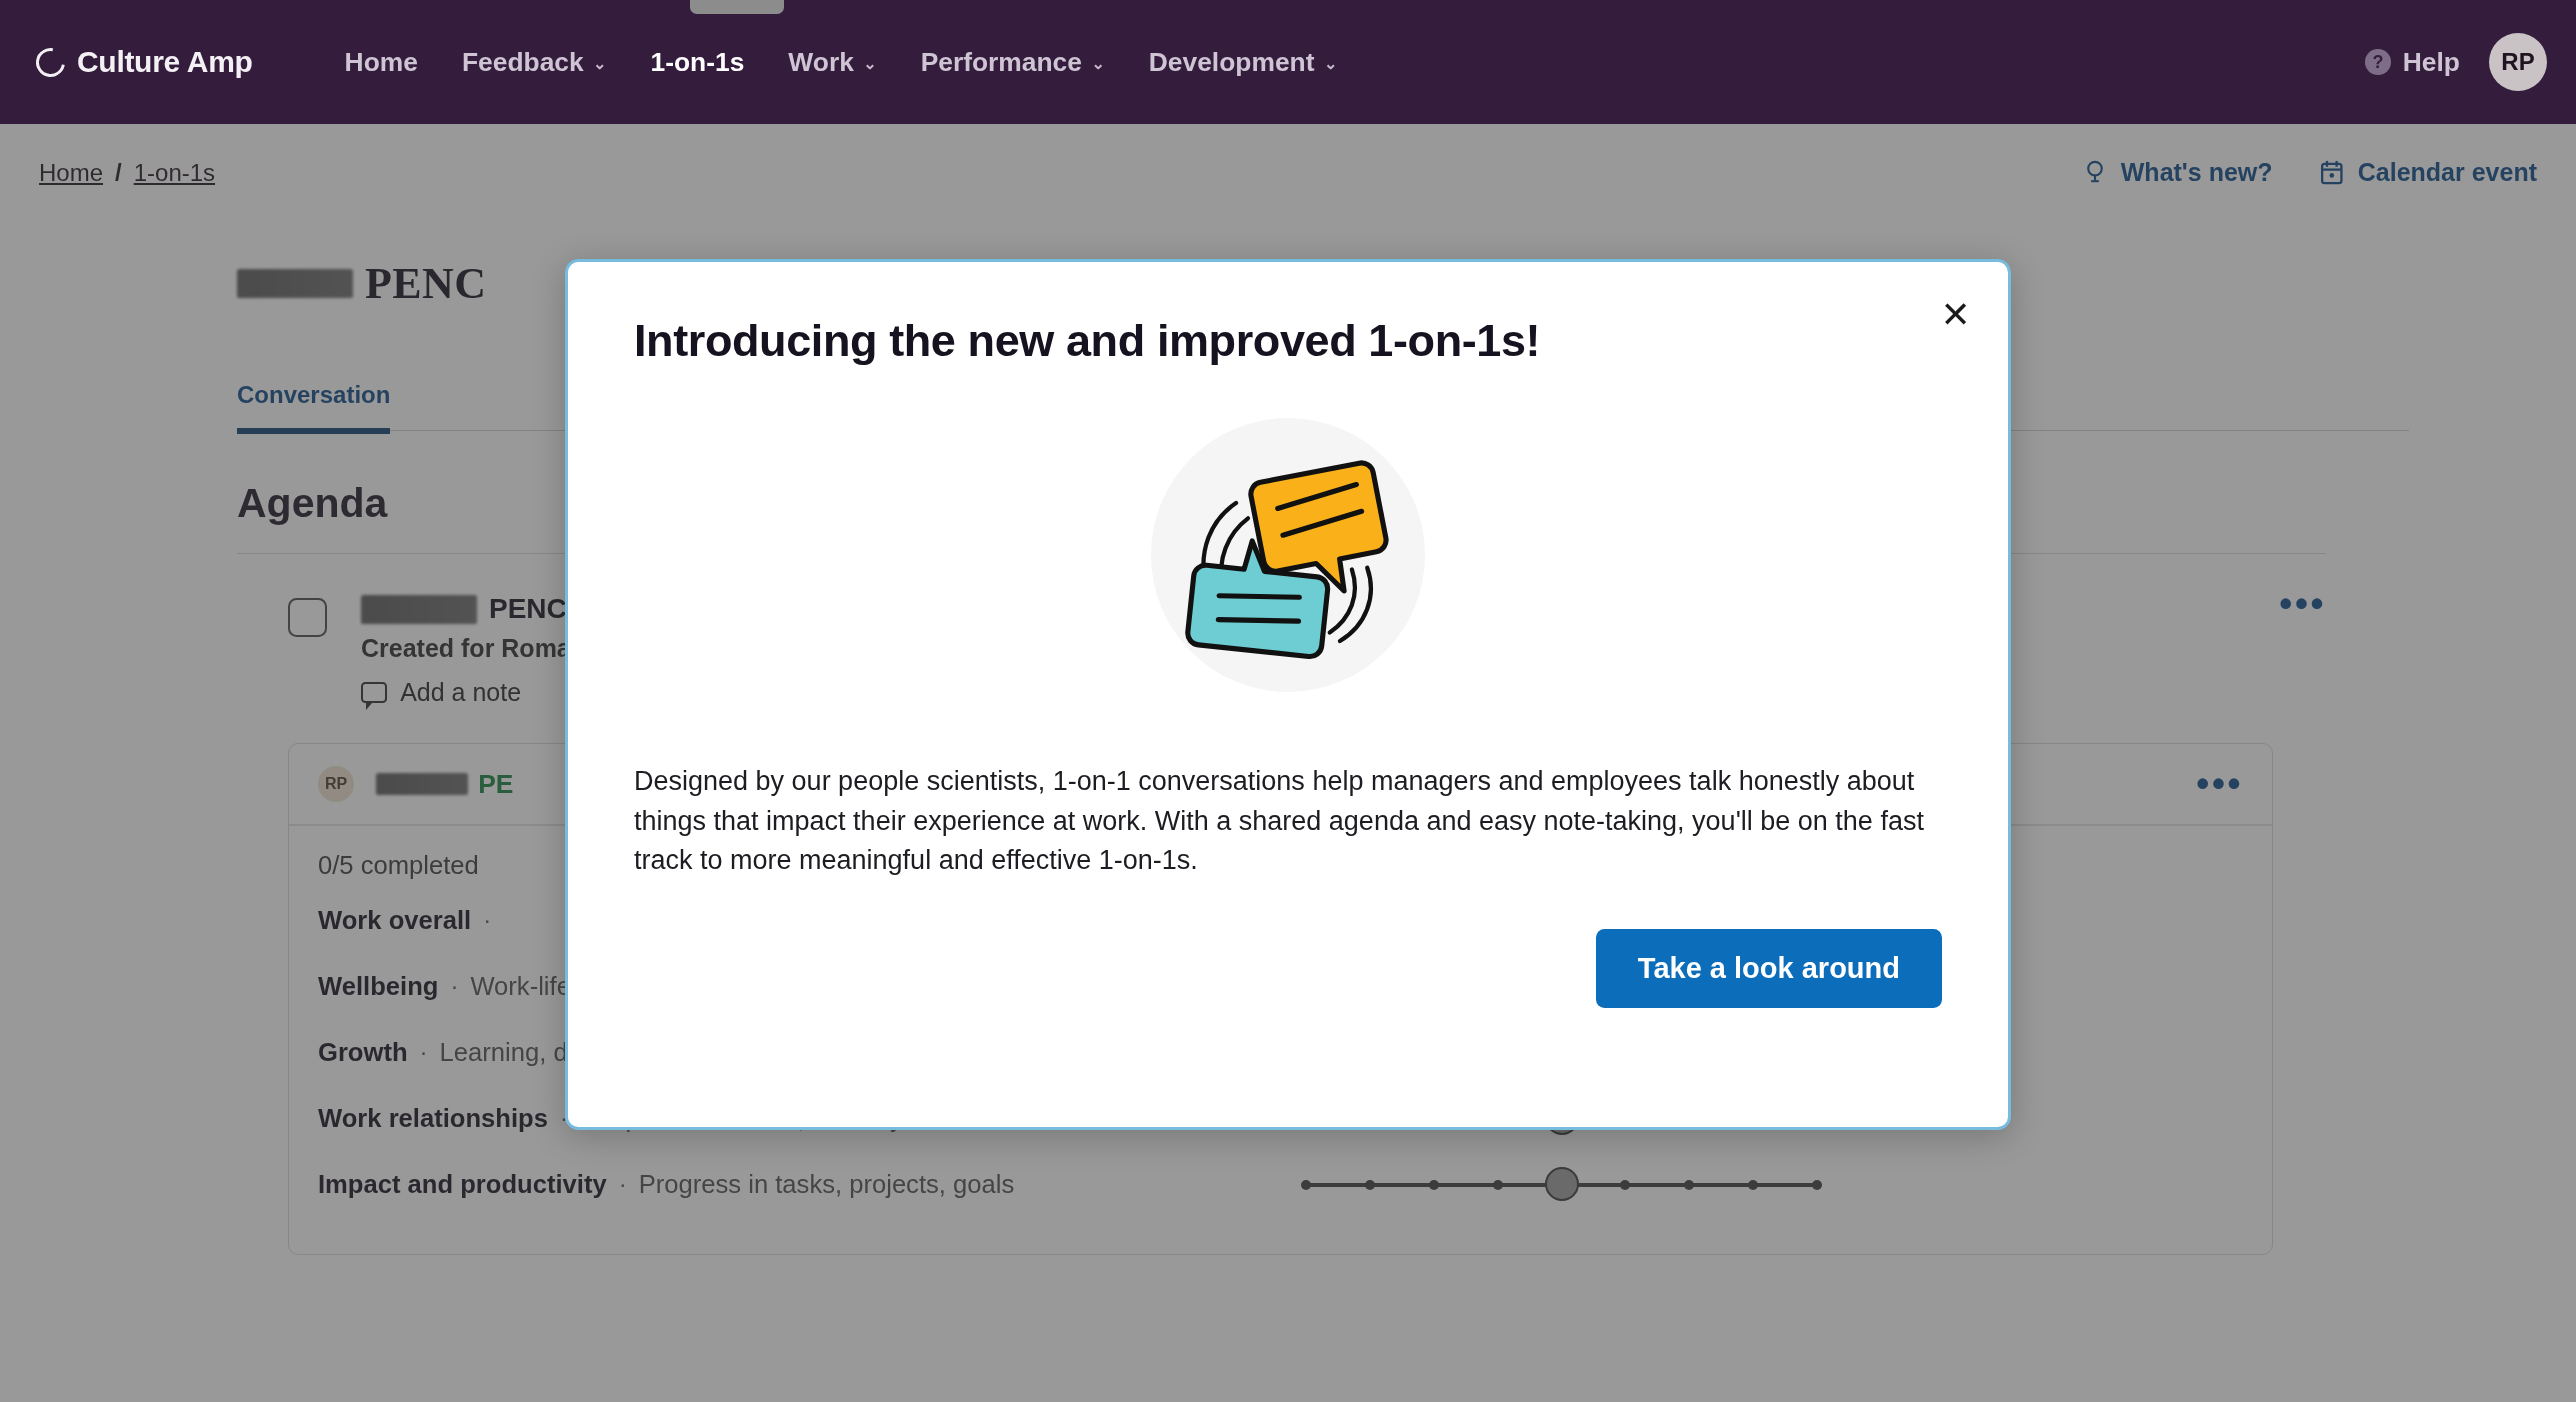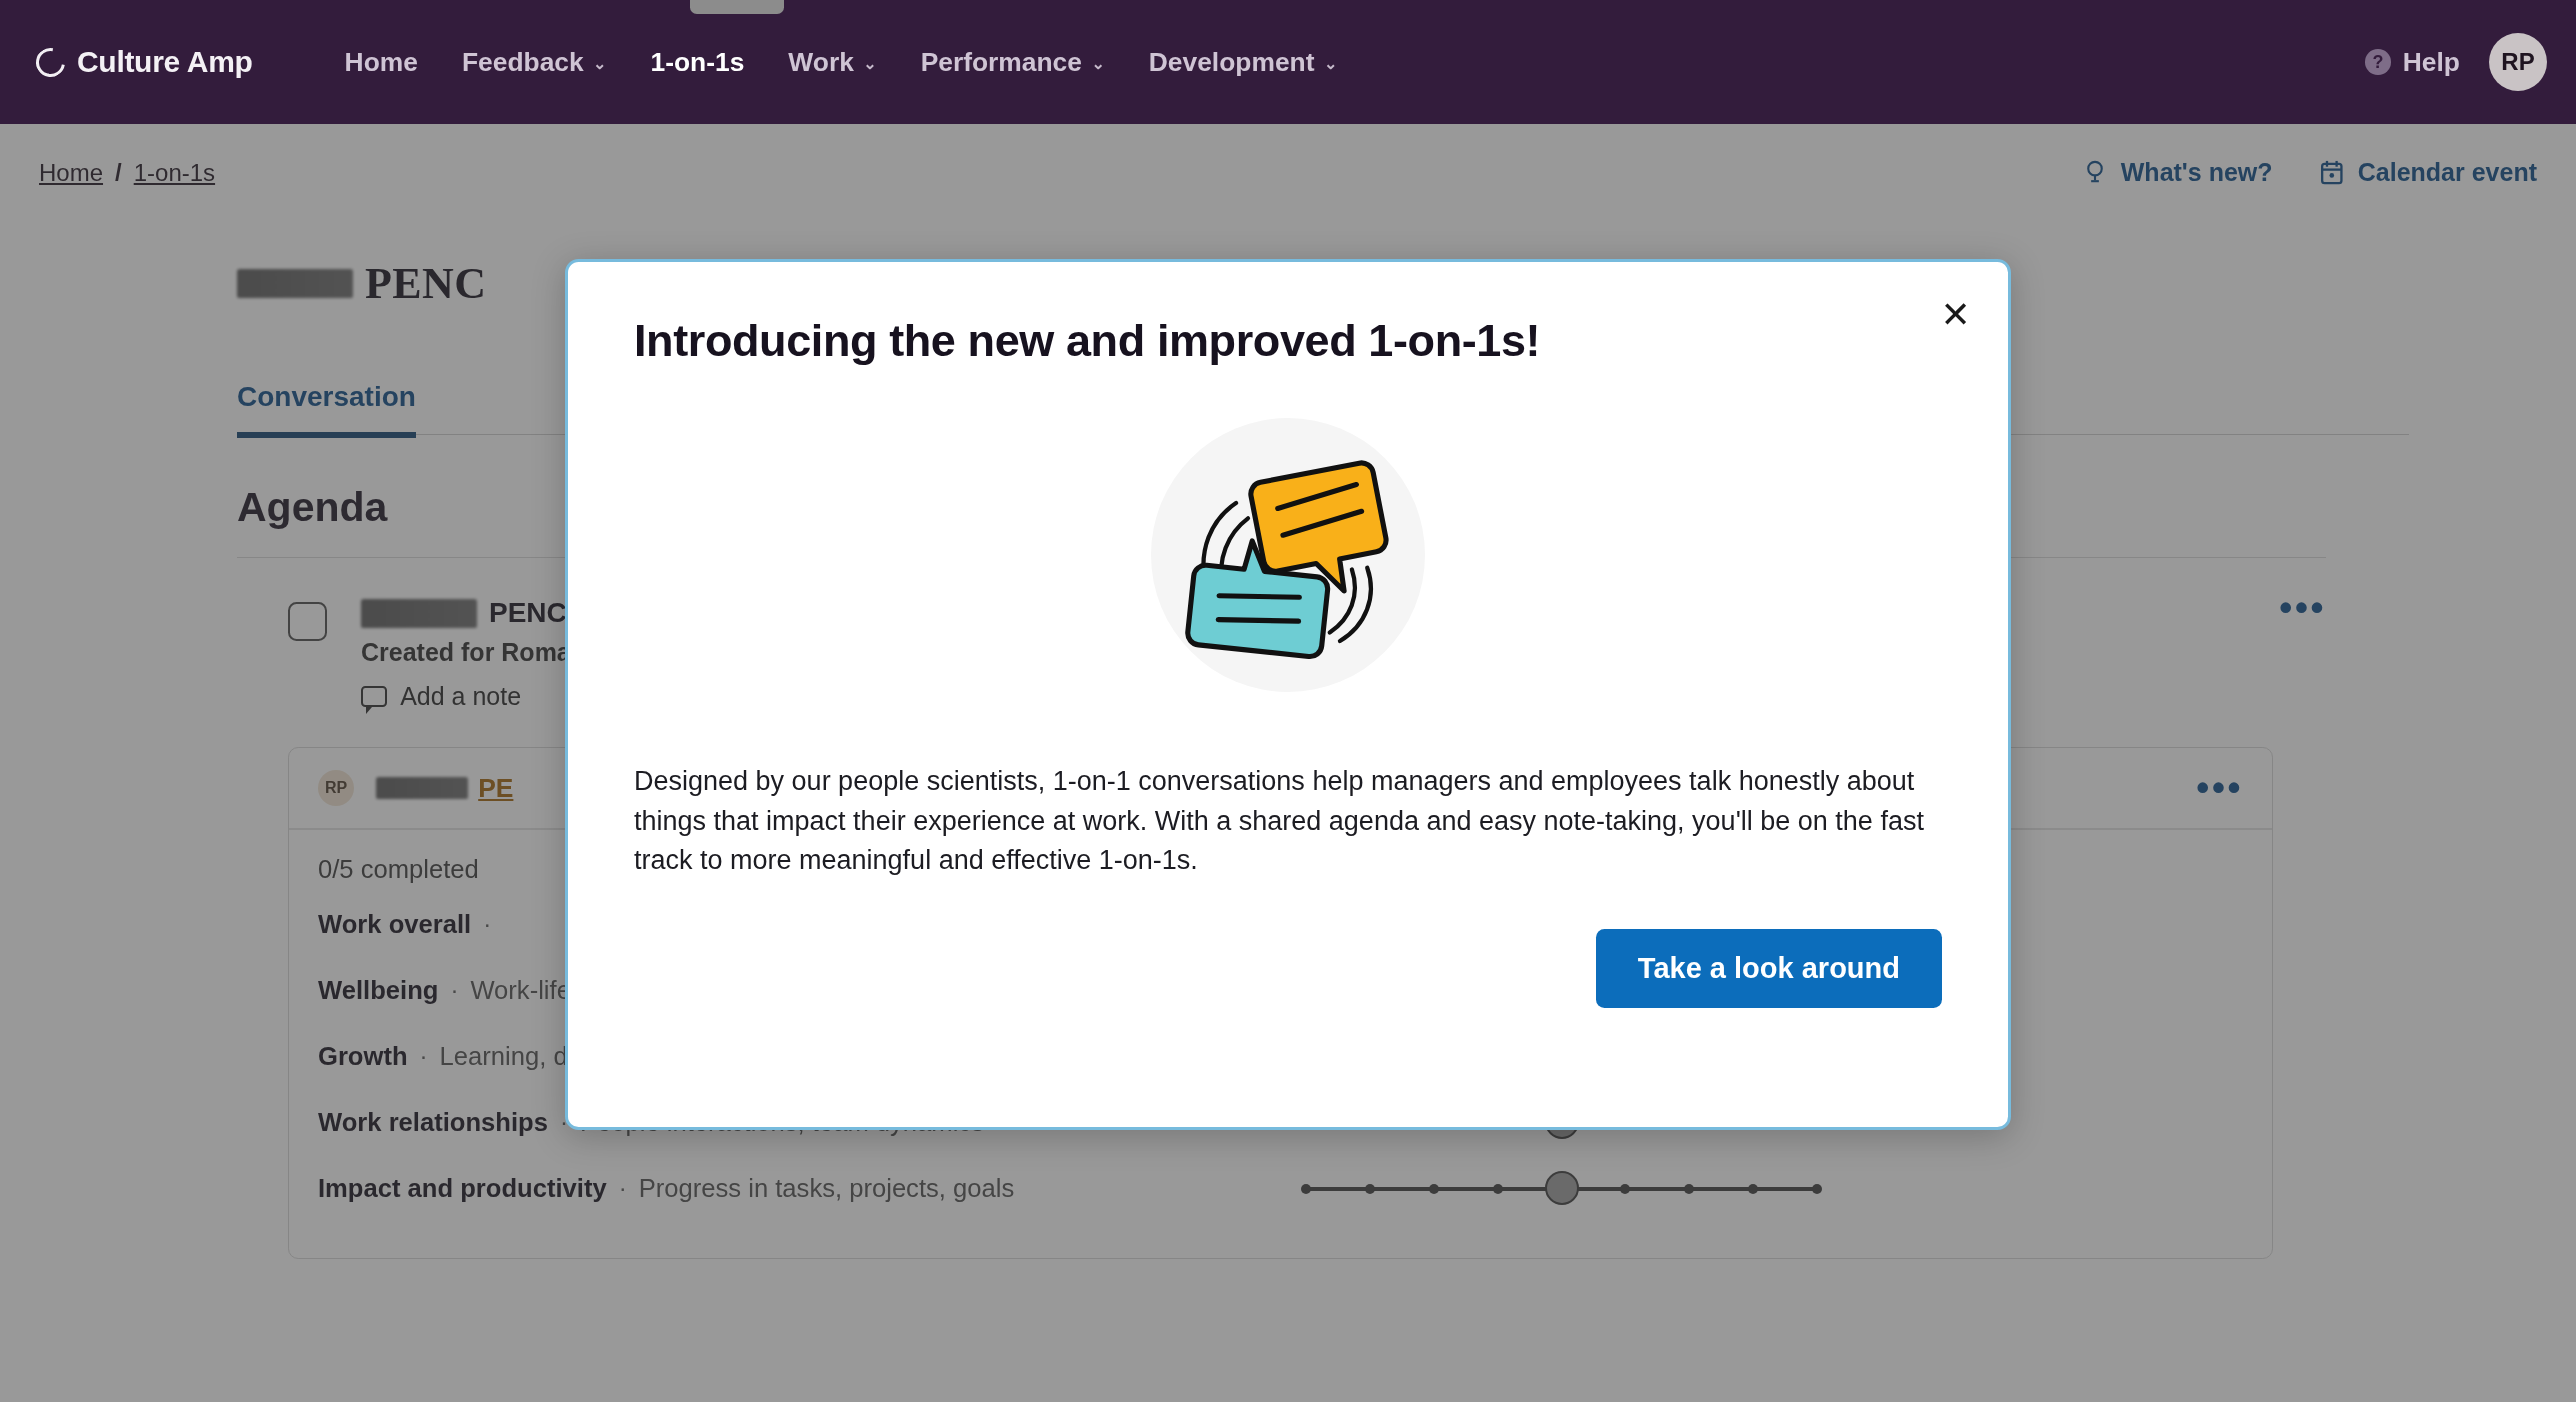--- a/index.html
+++ b/index.html
@@ -103,21 +103,21 @@
     font-family: "Liberation Serif", serif;
     font-size: 44px; font-weight: 700; color: #14101c; letter-spacing: 0.4px;
   }
 
   .tabs {
     margin: 56px 0 0 186px; display: flex; align-items: flex-end; gap: 0;
     border-bottom: 1.7px solid #cfcfcf; padding-bottom: 0;
     width: 2172px;
   }
   .tab {
-    font-size: 28px; font-weight: 700; color: #0a4a86;
+    font-size: 24px; font-weight: 700; color: #0a4a86;
     padding: 12px 0 19px 0; margin-right: 82px; cursor: pointer;
     border-bottom: 6.8px solid transparent; position: relative; top: 4.3px;
   }
   .tab.active { border-bottom-color: #0d4070; }
 
   .section-title {
     margin: 49px 0 0 186px;
     font-size: 41px; font-weight: 700; color: #1b1423;
   }
   .rule { margin: 25.6px 0 0 186px; width: 2089px; height: 1.7px; background: #d8d8d8; }
@@ -157,21 +157,21 @@
     background: #f0e2d0; color: #4a3a2a;
     font-size: 16px; font-weight: 700;
     display: flex; align-items: center; justify-content: center; flex: none;
     margin-right: 22px;
   }
   .redact-sm {
     display:inline-block; width: 92px; height: 22px;
     background: linear-gradient(90deg,#5a5a5a,#6a6a6a); border-radius: 2.6px;
     margin-right: 10.2px; filter: blur(1.7px);
   }
-  .card-title { font-size: 26.4px; font-weight: 700; color: #a16207; display:flex; align-items:center;text-decoration:underline; }
+  .card-title { font-size: 26.4px; font-weight: 700; color: #15803d; display:flex; align-items:center; }
   .card-menu { margin-left: auto; color: #0a4a86; font-size: 37px; font-weight: 700; letter-spacing: 2.6px; line-height:.6; cursor: pointer; }
   .card-divider { height: 1.7px; background: #e2e2e2; }
   .card-body { padding: 25.6px 29px 37px 29px; }
   .completed { font-size: 25.6px; color: #3a3a3a; margin-bottom: 6.8px; }
 
   .q-row { display: flex; align-items: center; padding: 16px 0; }
   .q-label { font-size: 25.6px; font-weight: 700; color: #14101c; white-space: nowrap; }
   .q-dot { color: #555; margin: 0 12px; font-size: 24px; }
   .q-desc { font-size: 25.6px; color: #4d4d4d; white-space: nowrap; }
   .slider { margin-left: auto; width: 511px; position: relative; height: 34px; flex: none; margin-right: 426px; }

